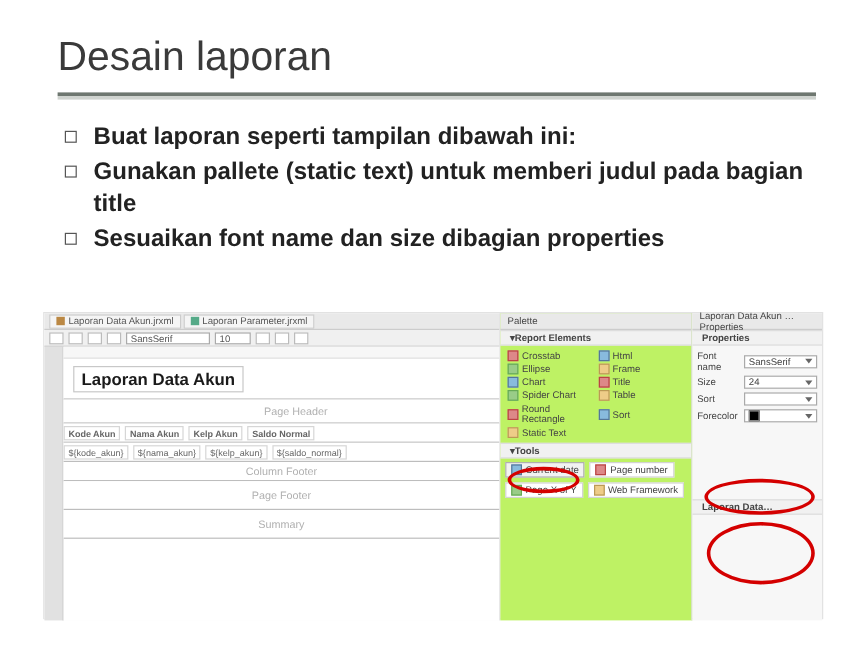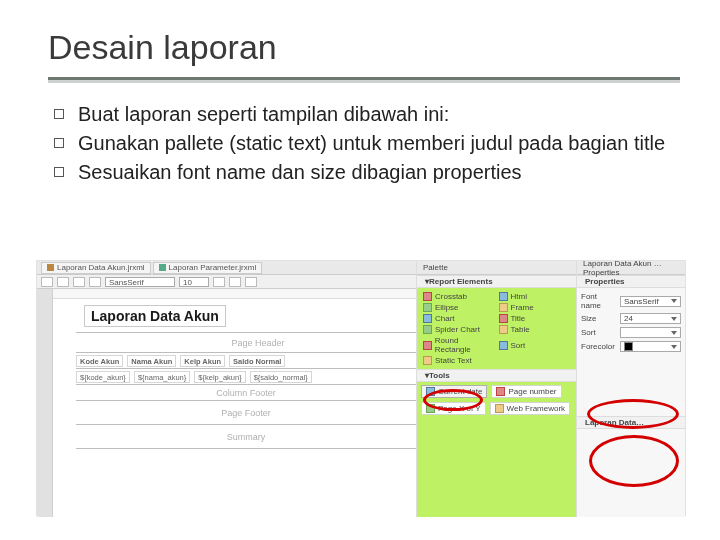--- a/index.html
+++ b/index.html
@@ -13,21 +13,21 @@
   .slide { padding: 28px 40px 0 48px; }
   .title {
     font-size: 34px; font-weight: 400; color: #3a3a3a;
     margin-bottom: 10px;
   }
   .divider {
     height: 6px;
     background: linear-gradient(to bottom, #6e7770 0 3px, #cfd3cf 3px 6px);
     margin-bottom: 18px;
   }
-  ul.bullets { list-style: none; padding-left: 6px; }
+  ul.bullets { list-style: none; padding-left: 6px; font-weight: bold; }
   ul.bullets li {
     display: flex; align-items: flex-start;
     font-size: 20px; line-height: 1.35; color: #222;
     margin-bottom: 2px;
   }
   .sq {
     width: 10px; height: 10px; border: 1.4px solid #555;
     margin-top: 8px; margin-right: 14px; flex: 0 0 auto;
   }
   .figure {
@@ -64,21 +64,20 @@
     background: #e1e1e1; border-right: 1px solid #cfcfcf; }
   .canvas {
     position: absolute; left: 16px; right: 0; top: 28px; bottom: 0;
     background: #fff;
   }
   .ruler { height: 10px; background: #f7f7f7; border-bottom: 1px solid #ddd; }
   .band {
     border-bottom: 1px solid #bdbdbd; text-align: center;
     color: #b0b0b0; font-size: 9px; position: relative;
     background: #fff;
-    margin-left: 23px;
   }
   .band-title { height: 34px; }
   .band-ph { height: 20px; line-height: 20px; padding-left: 24px; }
   .band-ch { height: 16px; line-height: 16px; font-weight: bold; }
   .band-d  { height: 16px; line-height: 16px; }
   .band-cf { height: 16px; line-height: 16px; }
   .band-pf { height: 24px; line-height: 24px; }
   .band-sm { height: 24px; line-height: 24px; }
   .rpt-title {
     position: absolute; left: 8px; top: 6px;

